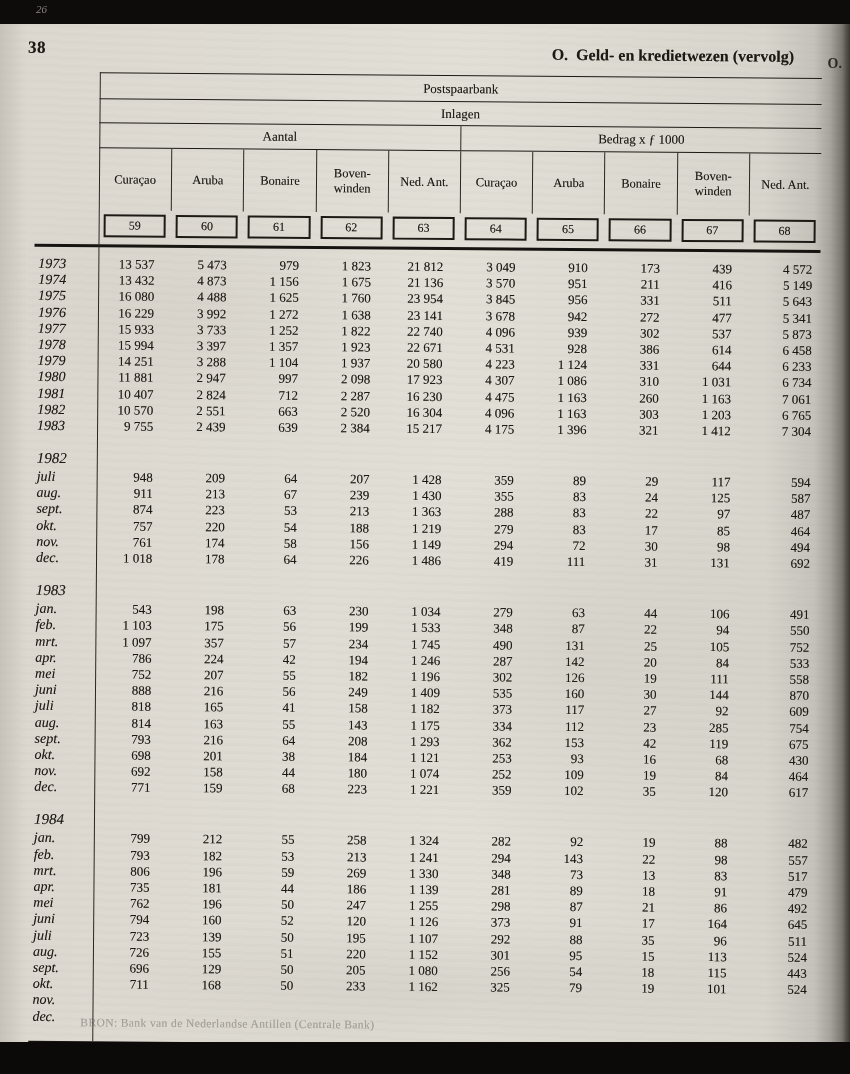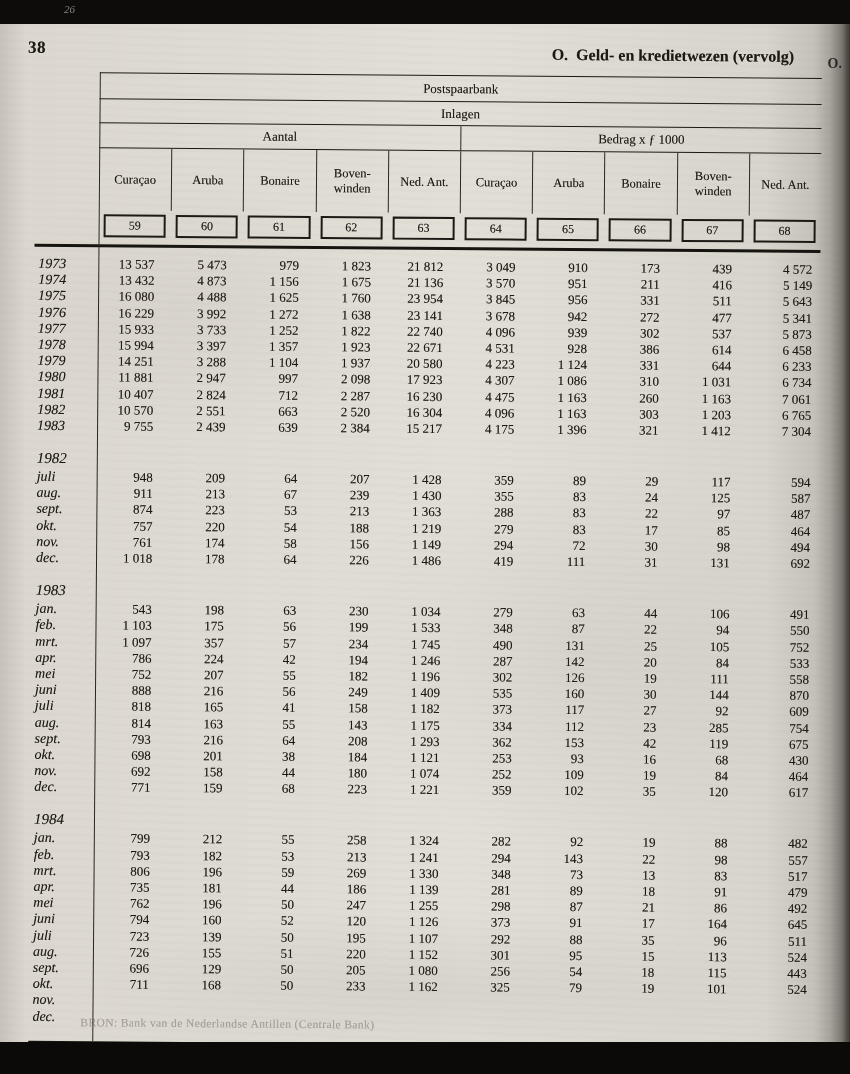--- a/index.html
+++ b/index.html
@@ -5,21 +5,21 @@
   html,body{margin:0;padding:0;}
   body{
     width:850px;height:1074px;overflow:hidden;background:#0d0c0a;
     font-family:"Liberation Serif","DejaVu Serif",serif;
     position:relative;
   }
   .topbar{
     position:absolute;left:0;top:0;width:850px;height:24px;background:#0d0c0a;z-index:5;
   }
   .prev-page-num{
-    position:absolute;left:36px;top:3px;color:#88847b;font-size:11px;font-style:italic;margin-left:28px;
+    position:absolute;left:36px;top:3px;color:#88847b;font-size:11px;font-style:italic;
   }
   .bottombar{
     position:absolute;left:0;top:1042px;width:850px;height:32px;background:#0b0a09;z-index:5;
   }
   .page{
     position:absolute;left:0;top:24px;width:850px;height:1018px;
     background:linear-gradient(to right,#c7c3bb 0px,#dcd8d0 26px,#e2dfd7 55%,#d8d5cd 90%,#bab7b0 99%,#8d8a84 100%);
     overflow:hidden;
   }
   .page::after{

